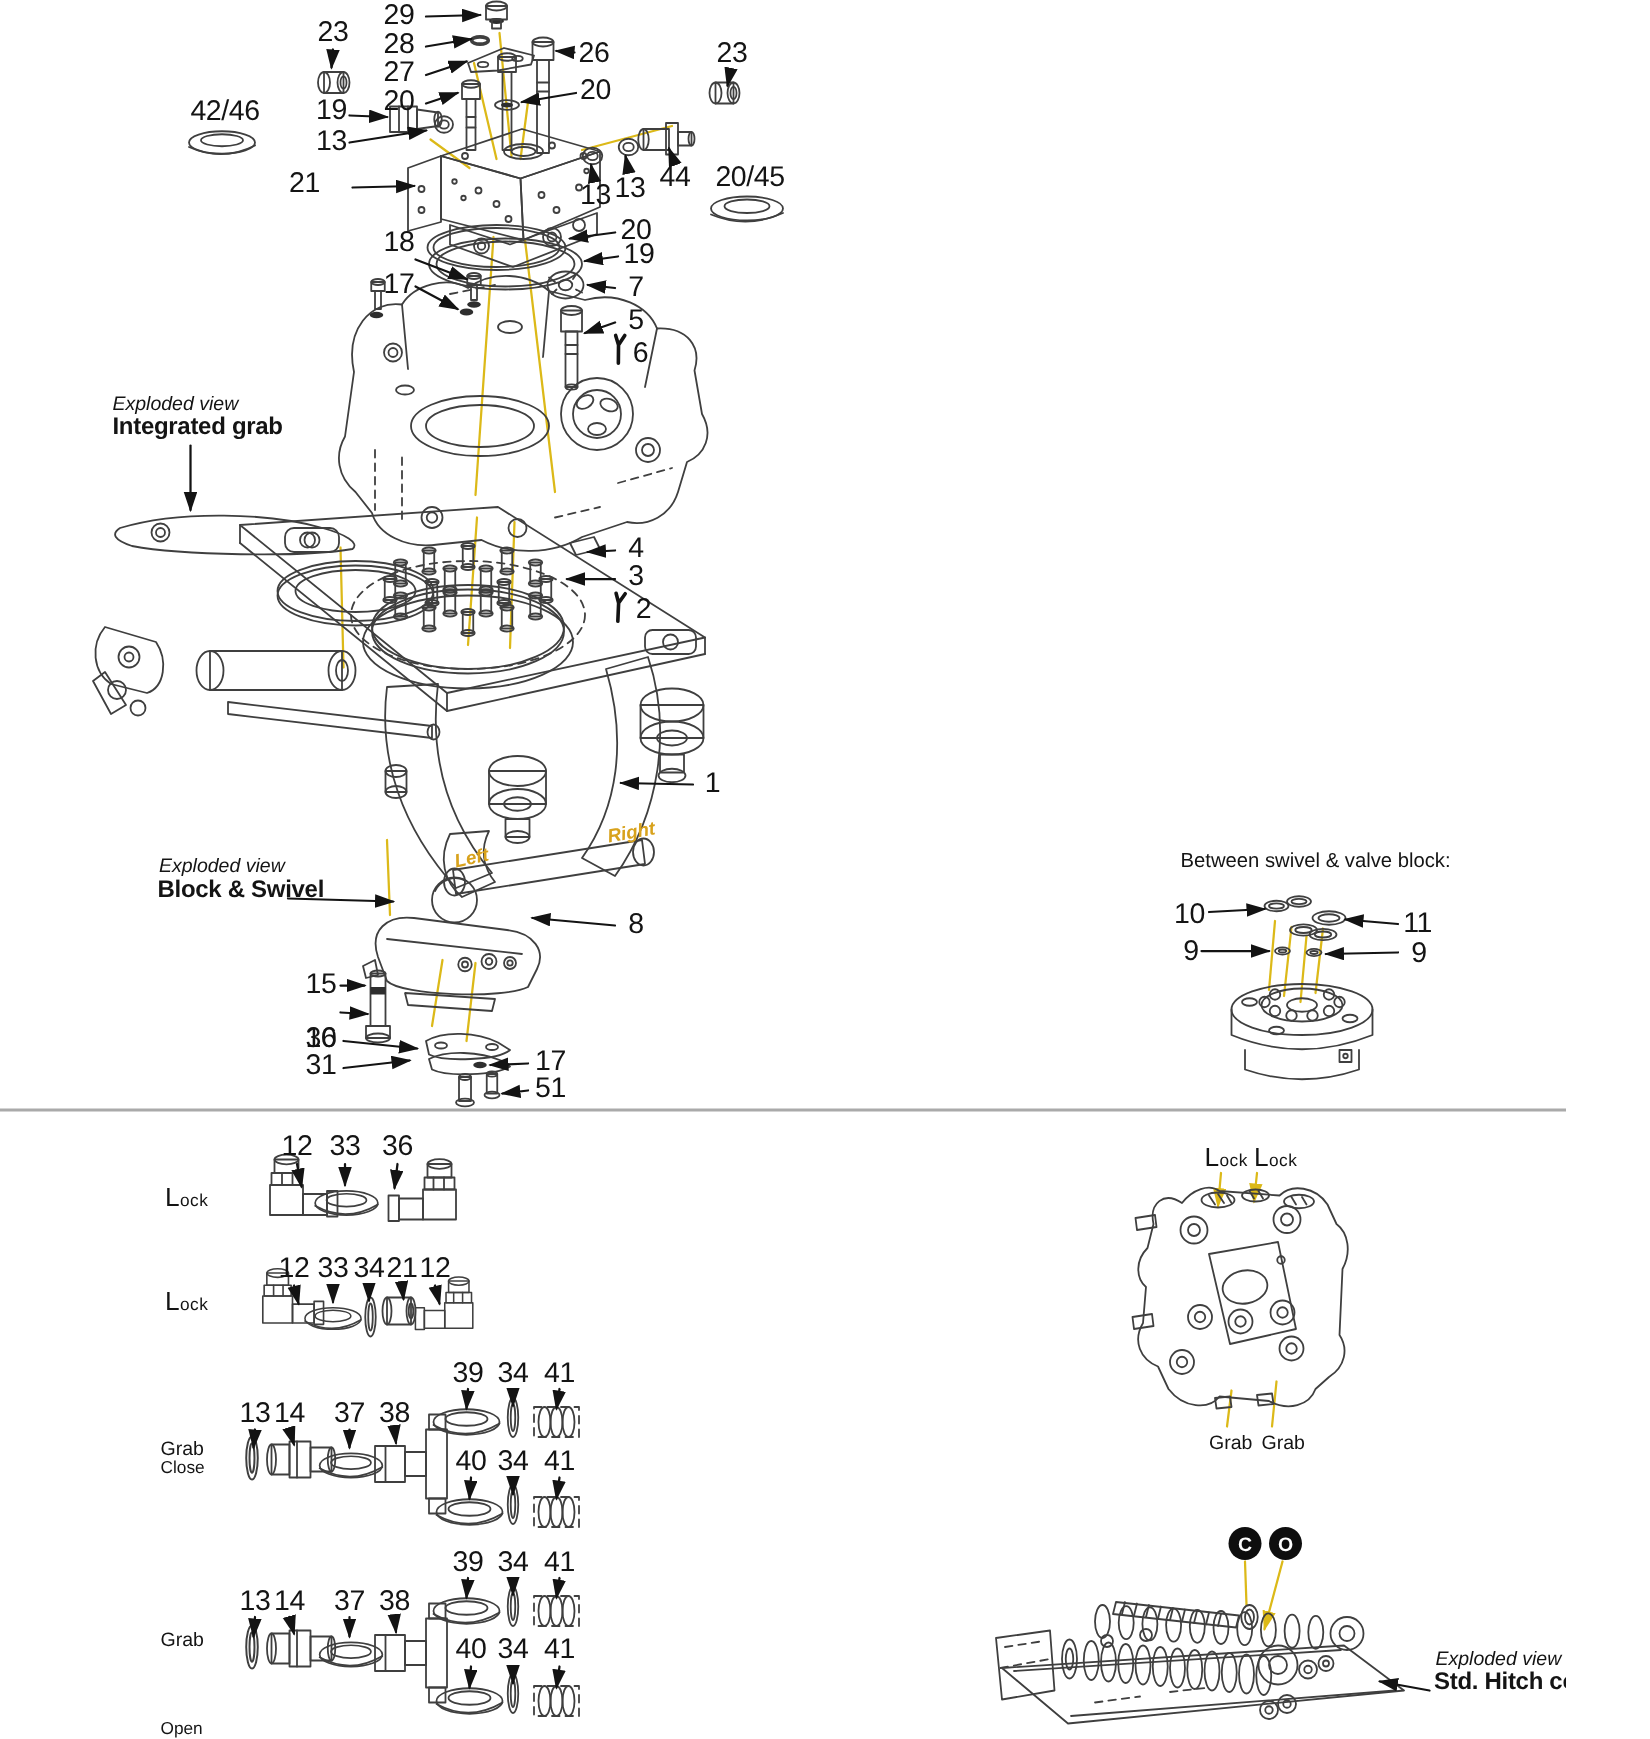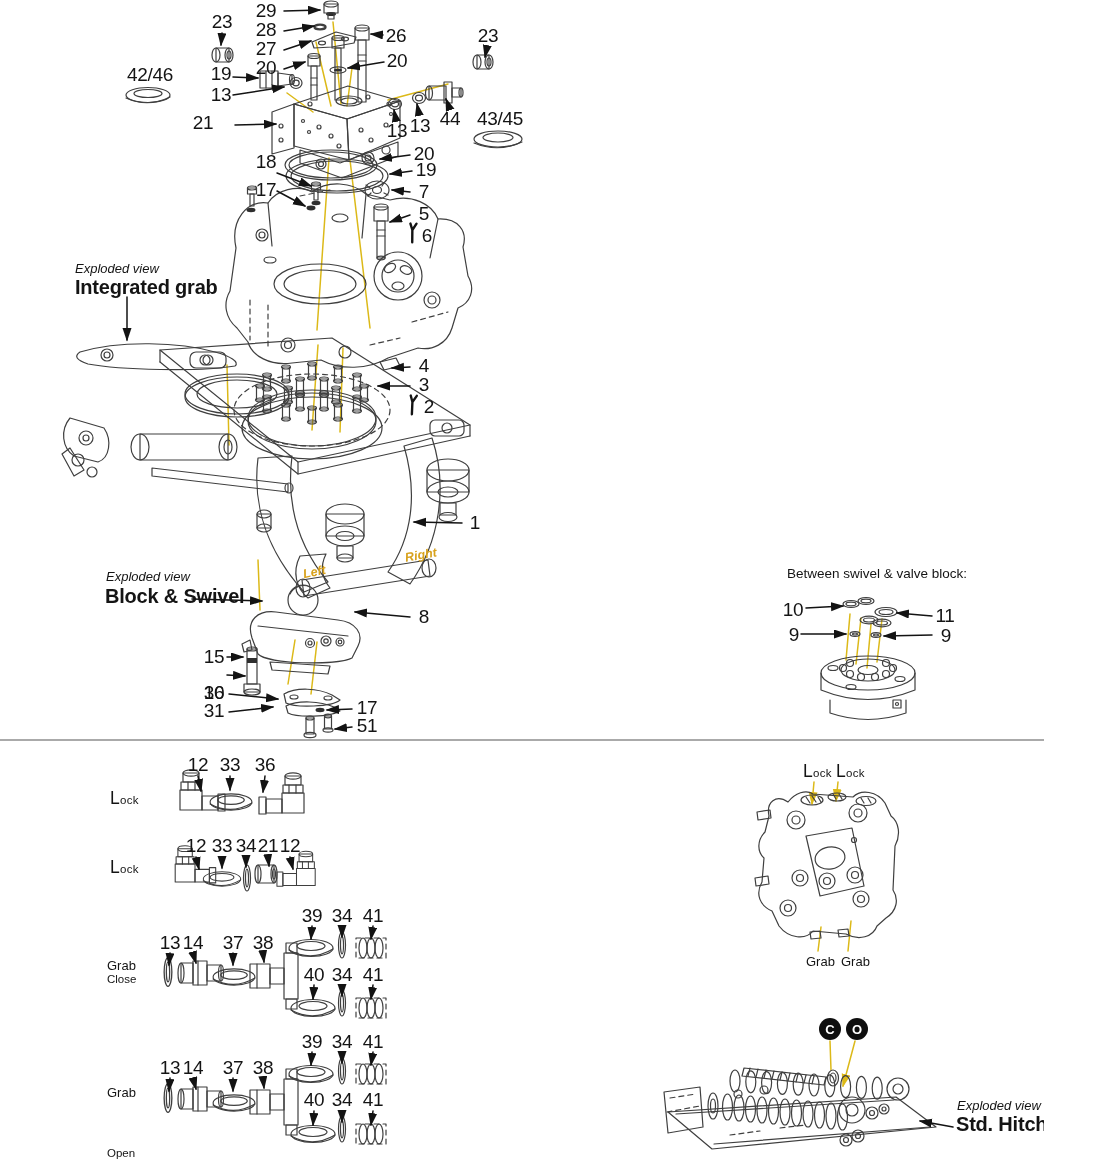--- a/index.html
+++ b/index.html
@@ -1,21 +1,21 @@
 <!DOCTYPE html>
 <html><head>
 <meta charset="utf-8">
 <style>
   html,body{margin:0;padding:0;background:#fff}
   #canvas{position:relative;width:1044px;height:1159px;background:#ffffff;
           font-family:Liberation Sans, sans-serif;color:#141414;overflow:hidden}
   .t{position:absolute;white-space:nowrap;line-height:1.05}
   .num{font-size:19px;transform:translateX(-50%);letter-spacing:-0.3px}
   .it{font-style:italic;font-size:13px}
-  .bd{font-weight:bold;font-size:20px;letter-spacing:-0.2px}
+  .bd{font-weight:bold;font-size:16px;letter-spacing:-0.2px}
   .md{font-size:13.5px}
   .lk{font-size:11.5px;letter-spacing:0.3px}
   .lk::first-letter{font-size:17.5px}
   .gl{font-size:13px}
   .gs{font-size:11.5px}
   .yw{color:#d8a21c;font-style:italic;font-weight:bold;font-size:12.5px}
   .badge{position:absolute;width:22px;height:22px;border-radius:50%;background:#0e0e0e;
          color:#fff;font-weight:bold;font-size:13px;display:flex;align-items:center;justify-content:center}
   .divider{position:absolute;left:0;top:739px;width:1100px;height:2px;background:#aaaaaa}
   svg#art{position:absolute;left:0;top:0}
@@ -607,21 +607,21 @@
 <div class="t num" style="left:221px;top:64px">19</div>
 <div class="t num" style="left:221px;top:85px">13</div>
 <div class="t num" style="left:203px;top:113px">21</div>
 <div class="t num" style="left:150px;top:65px">42/46</div>
 <div class="t num" style="left:396px;top:26px">26</div>
 <div class="t num" style="left:397px;top:51px">20</div>
 <div class="t num" style="left:488px;top:26px">23</div>
 <div class="t num" style="left:397px;top:121px">13</div>
 <div class="t num" style="left:420px;top:116px">13</div>
 <div class="t num" style="left:450px;top:109px">44</div>
-<div class="t num" style="left:500px;top:109px">43/45</div>
+<div class="t num" style="left:500px;top:109px">20/45</div>
 <div class="t num" style="left:424px;top:144px">20</div>
 <div class="t num" style="left:426px;top:160px">19</div>
 <div class="t num" style="left:266px;top:152px">18</div>
 <div class="t num" style="left:266px;top:180px">17</div>
 <div class="t num" style="left:424px;top:182px">7</div>
 <div class="t num" style="left:424px;top:204px">5</div>
 <div class="t num" style="left:427px;top:226px">6</div>
 <div class="t num" style="left:424px;top:356px">4</div>
 <div class="t num" style="left:424px;top:375px">3</div>
 <div class="t num" style="left:429px;top:397px">2</div>

